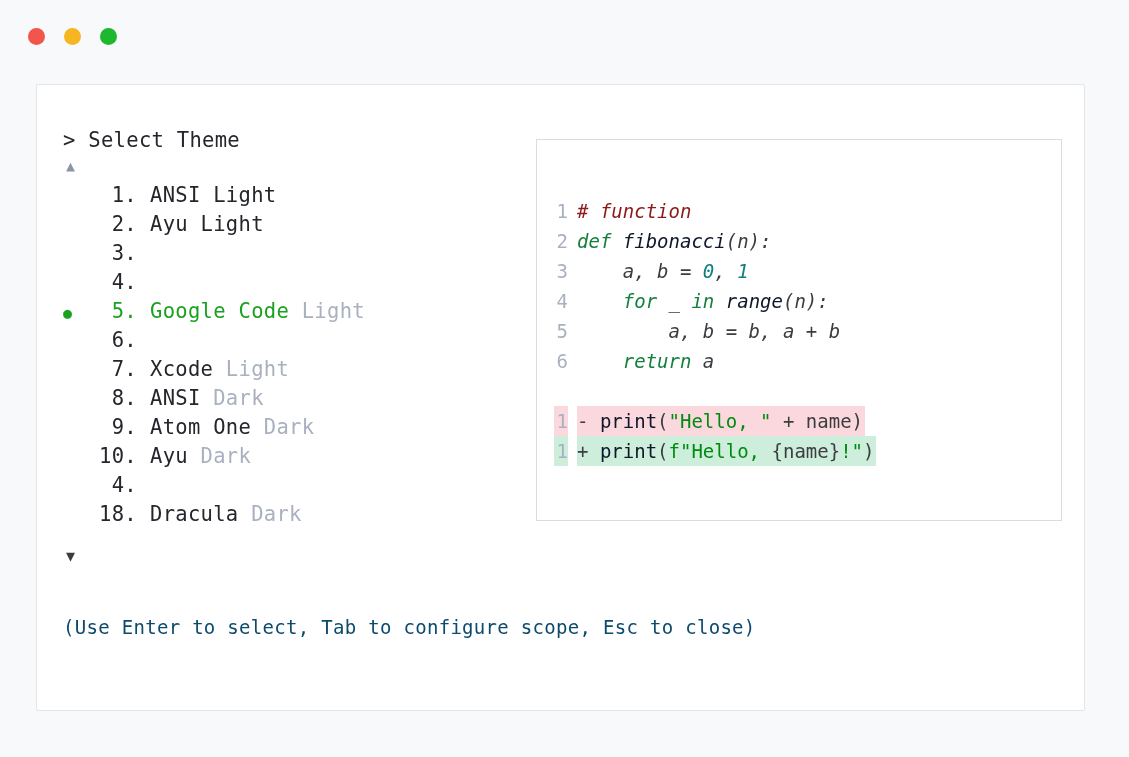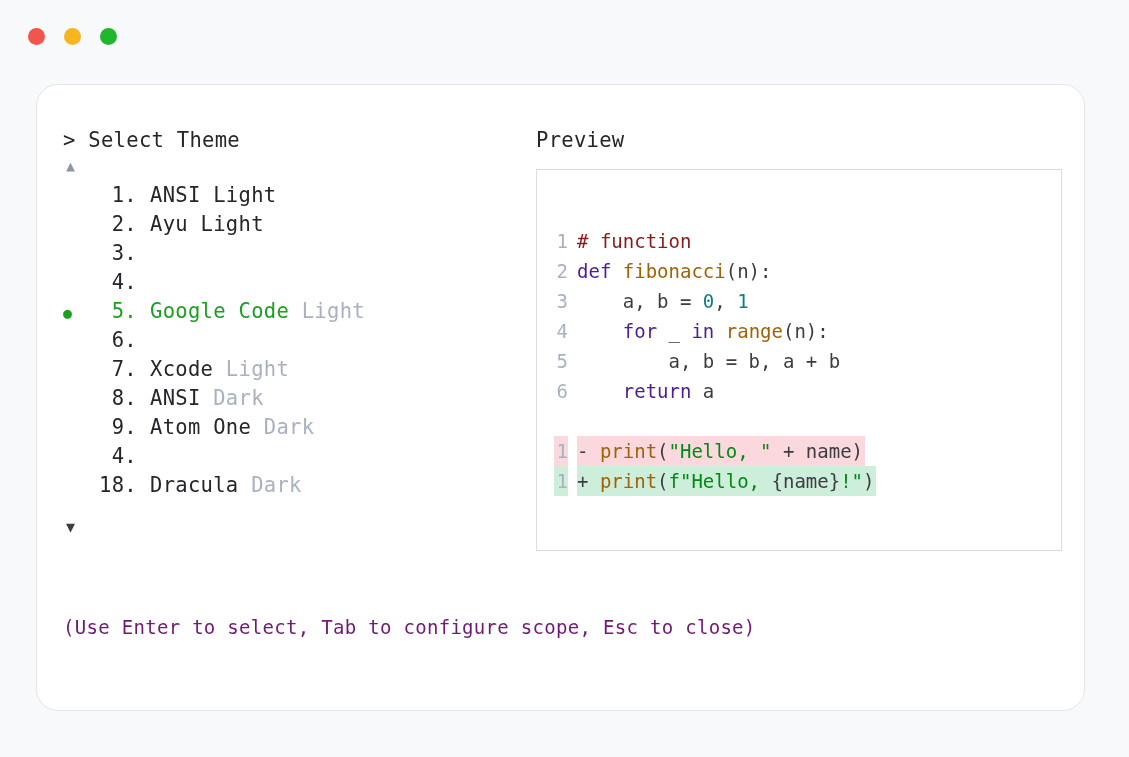--- a/index.html
+++ b/index.html
@@ -42,21 +42,21 @@
   
   .card {
     position: absolute;
     left: 36px;
     top: 84px;
     width: 1049px;
     height: 627px;
     box-sizing: border-box;
     background: #ffffff;
     border: 1.5px solid #e3e5ea;
-    border-radius: 22px;
+    border-radius: 2px;
   }
 
   .card-inner {
     position: relative;
     width: 100%;
     height: 100%;
   }
 
   
   .picker {
@@ -165,50 +165,50 @@
     height: 30px;
   }
   .ln {
     display: inline-block;
     width: 14px;
     text-align: right;
     color: #a9b0c0;
     margin-right: 9px;
     flex: 0 0 14px;
   }
-  .code-text { white-space: pre; }
+  .code-text { white-space: pre; font-style: italic; }
 
   .spacer-line { height: 30px; }
 
   .diff-line { height: 30px; display: flex; align-items: baseline; }
   .diff-body {
     white-space: pre;
     padding-right: 2px;
   }
   .diff-del .diff-wrap { background: #fad8dd; }
   .diff-add .diff-wrap { background: #cdeeda; }
   .diff-wrap { display: inline-block; }
 
   
   .t-comment { color: #8b1a1a; }
-  .t-kw      { color: #4c1d95; }
-  .t-fn      { color: #a16207; }
+  .t-kw      { color: #15803d; }
+  .t-fn      { color: #0f172a; }
   .t-num     { color: #0f8080; }
   .t-str     { color: #008a12; }
   .t-plain   { color: #3b3d42; }
 
   
   .hint {
     position: absolute;
     left: 26px;
     top: 528px;
     font-size: 19px;
     line-height: 28px;
     letter-spacing: 0.3px;
-    color: #701a75;
+    color: #0c4a6e;
     white-space: pre;
   }
 </style>
 </head>
 <body>
 
 <div class="screen">
 
   <div class="titlebar">
     <span class="dot dot-red"></span>
@@ -227,29 +227,29 @@
         <ul class="theme-list" id="theme-list">
             <li class="theme-row"><span class="bullet-cell empty">●</span><span class="idx-cell">1.</span><span class="name-cell">ANSI<span class="variant light-on"> Light</span></span></li>
             <li class="theme-row"><span class="bullet-cell empty">●</span><span class="idx-cell">2.</span><span class="name-cell">Ayu<span class="variant light-on"> Light</span></span></li>
             <li class="theme-row"><span class="bullet-cell empty">●</span><span class="idx-cell">3.</span></li>
             <li class="theme-row"><span class="bullet-cell empty">●</span><span class="idx-cell">4.</span></li>
             <li class="theme-row"><span class="bullet-cell">●</span><span class="idx-cell sel">5.</span><span class="name-cell sel">Google Code<span class="variant"> Light</span></span></li>
             <li class="theme-row"><span class="bullet-cell empty">●</span><span class="idx-cell">6.</span></li>
             <li class="theme-row"><span class="bullet-cell empty">●</span><span class="idx-cell">7.</span><span class="name-cell">Xcode<span class="variant"> Light</span></span></li>
             <li class="theme-row"><span class="bullet-cell empty">●</span><span class="idx-cell">8.</span><span class="name-cell">ANSI<span class="variant"> Dark</span></span></li>
             <li class="theme-row"><span class="bullet-cell empty">●</span><span class="idx-cell">9.</span><span class="name-cell">Atom One<span class="variant"> Dark</span></span></li>
+            <li class="theme-row"><span class="bullet-cell empty">●</span><span class="idx-cell">10.</span><span class="name-cell">Ayu<span class="variant"> Dark</span></span></li>
             <li class="theme-row"><span class="bullet-cell empty">●</span><span class="idx-cell">4.</span></li>
             <li class="theme-row"><span class="bullet-cell empty">●</span><span class="idx-cell">18.</span><span class="name-cell">Dracula<span class="variant"> Dark</span></span></li>
           </ul>
 
         <div class="scroll-arrow down">▼</div>
       </div>
 
       <div class="preview">
-        <div class="preview-label">Preview</div>
         <div class="preview-box">
           <div class="code" id="code-block"><div class="code-line"><span class="ln">1</span><span class="code-text"><span class="t-comment"># function</span></span></div><div class="code-line"><span class="ln">2</span><span class="code-text"><span class="t-kw">def </span><span class="t-fn">fibonacci</span><span class="t-plain">(n):</span></span></div><div class="code-line"><span class="ln">3</span><span class="code-text"><span class="t-plain">    a, b = </span><span class="t-num">0</span><span class="t-plain">, </span><span class="t-num">1</span></span></div><div class="code-line"><span class="ln">4</span><span class="code-text"><span class="t-plain">    </span><span class="t-kw">for</span><span class="t-plain"> _ </span><span class="t-kw">in</span><span class="t-plain"> </span><span class="t-fn">range</span><span class="t-plain">(n):</span></span></div><div class="code-line"><span class="ln">5</span><span class="code-text"><span class="t-plain">        a, b = b, a + b</span></span></div><div class="code-line"><span class="ln">6</span><span class="code-text"><span class="t-plain">    </span><span class="t-kw">return</span><span class="t-plain"> a</span></span></div><div class="spacer-line"></div><div class="diff-line diff-del"><span class="ln" style="background: rgb(250, 216, 221);">1</span><span class="diff-wrap"><span class="t-plain">- </span><span class="diff-body"><span class="t-fn">print</span><span class="t-plain">(</span><span class="t-str">"Hello, "</span><span class="t-plain"> + name)</span></span></span></div><div class="diff-line diff-add"><span class="ln" style="background: rgb(205, 238, 218);">1</span><span class="diff-wrap"><span class="t-plain">+ </span><span class="diff-body"><span class="t-fn">print</span><span class="t-plain">(</span><span class="t-str">f"Hello, </span><span class="t-plain">{name}</span><span class="t-str">!"</span><span class="t-plain">)</span></span></span></div></div>
         </div>
       </div>
 
       <div class="hint">(Use Enter to select, Tab to configure scope, Esc to close)</div>
 
     </div>
   </div>
 </div>

